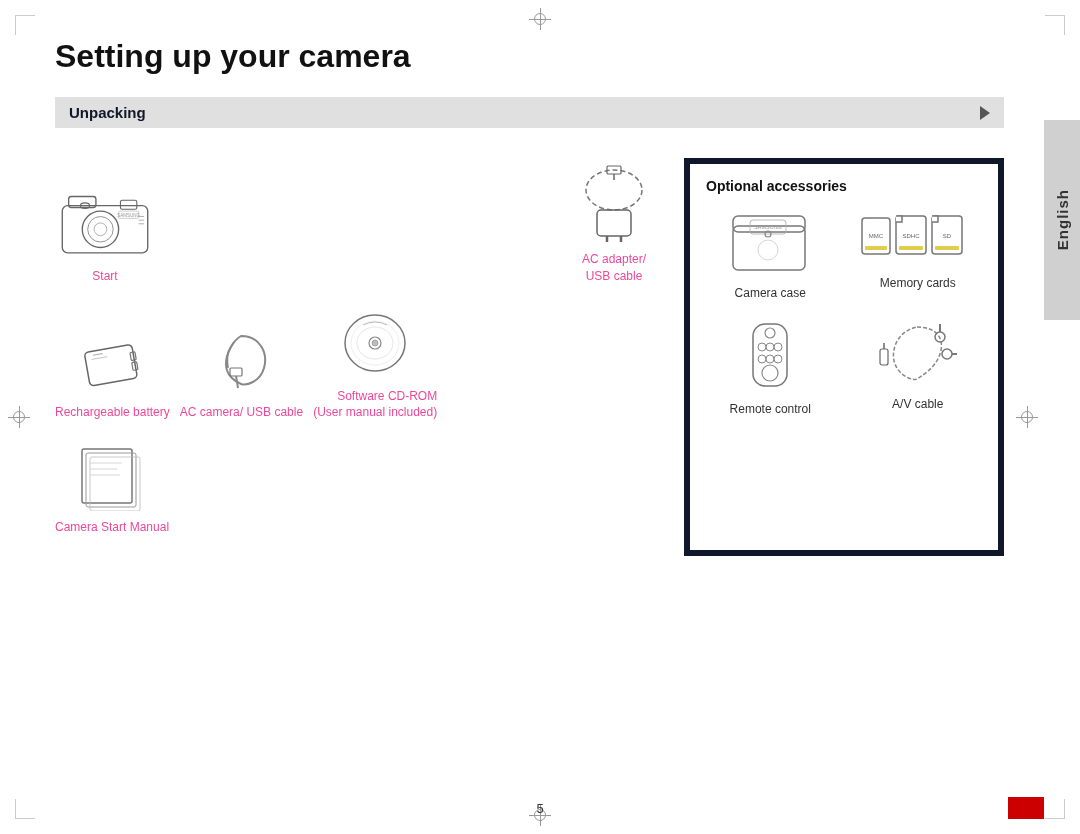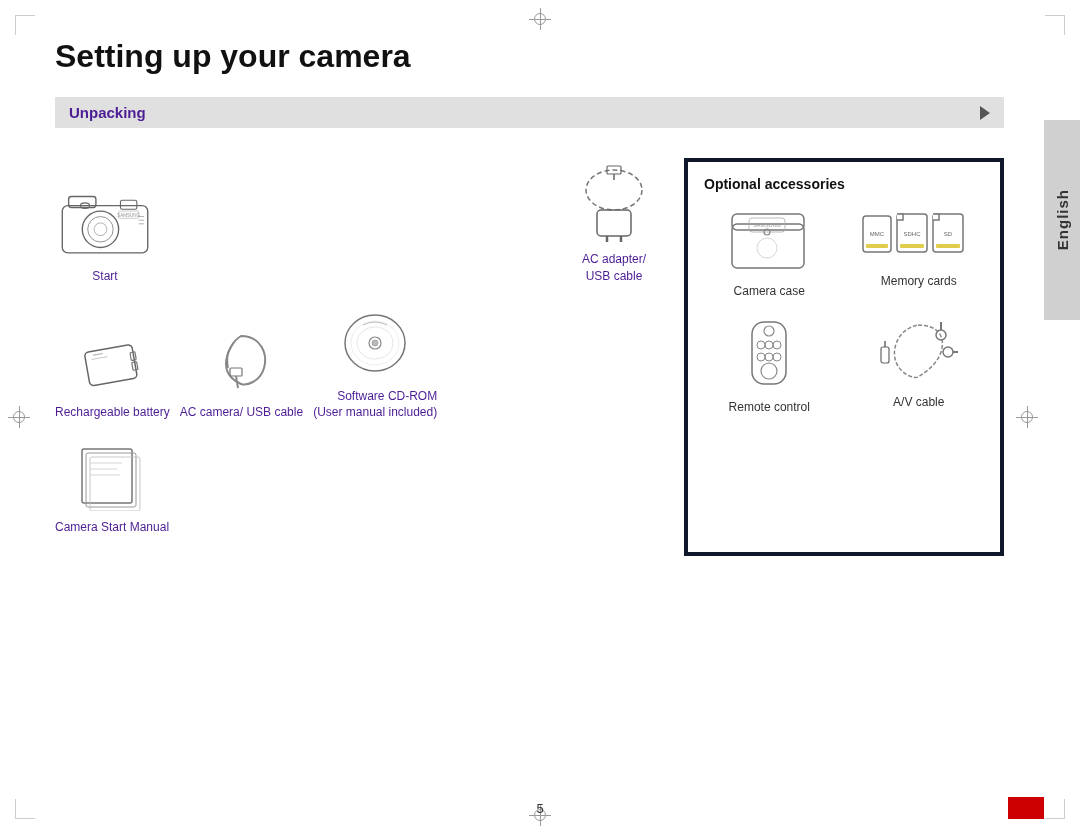--- a/index.html
+++ b/index.html
@@ -108,21 +108,21 @@
       background: #e0e0e0;
       padding: 7px 14px;
       display: flex;
       align-items: center;
       justify-content: space-between;
       margin-bottom: 30px;
     }
     .unpacking-label {
       font-weight: bold;
       font-size: 15px;
-      color: #4c1d95;
+      color: #0f172a;
     }
     .arrow-right {
       width: 0;
       height: 0;
       border-top: 7px solid transparent;
       border-bottom: 7px solid transparent;
       border-left: 10px solid #555;
     }
 
     
@@ -148,29 +148,29 @@
       min-width: 100px;
     }
     .item-icon {
       margin-bottom: 8px;
       display: flex;
       align-items: center;
       justify-content: center;
     }
     .item-label {
       font-size: 12px;
-      color: #4c1d95;
+      color: #ec4899;
       text-align: center;
       line-height: 1.4;
     }
 
     
     .accessories-box {
       width: 320px;
-      border: 4px solid #0f172a;
+      border: 6px solid #0f172a;
       padding: 14px 16px;
       flex-shrink: 0;
     }
     .accessories-title {
       font-size: 14px;
       font-weight: bold;
       color: #111;
       margin-bottom: 14px;
     }
     .accessories-grid {

